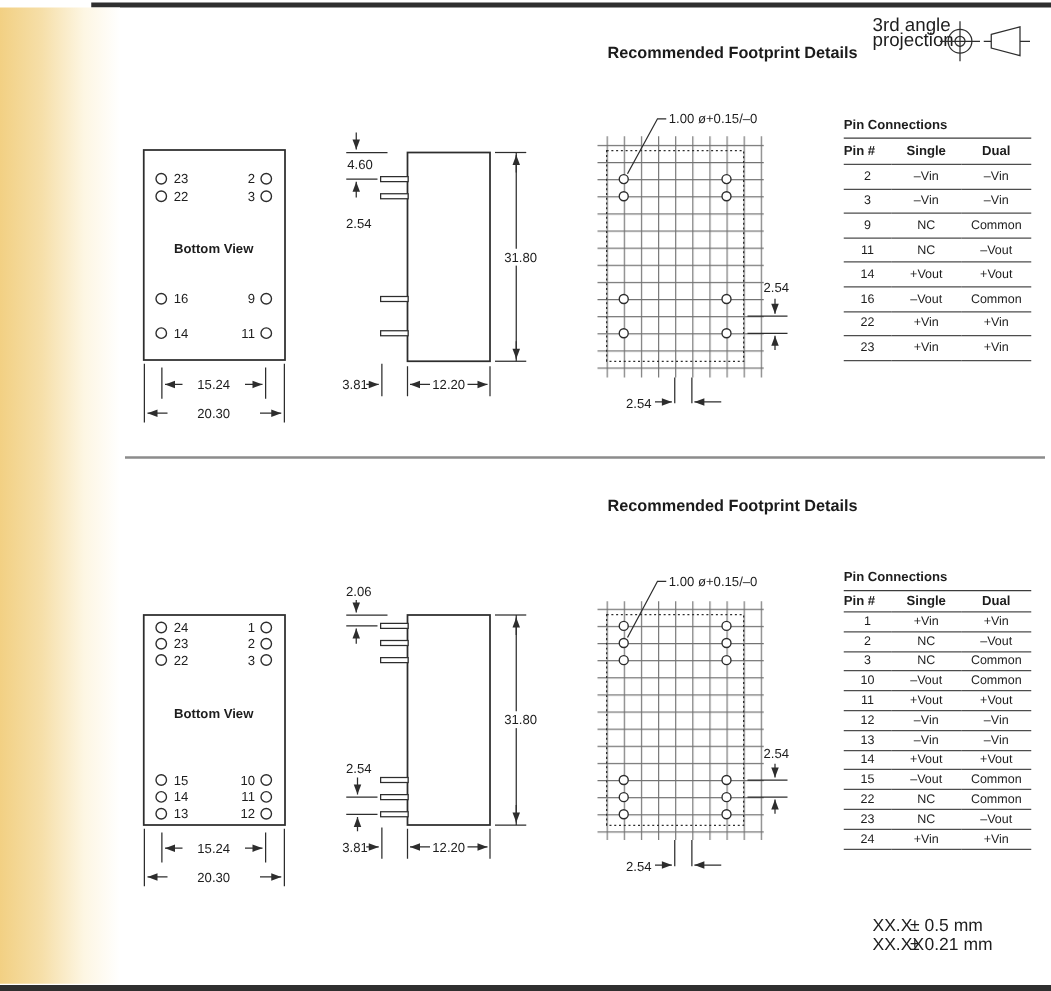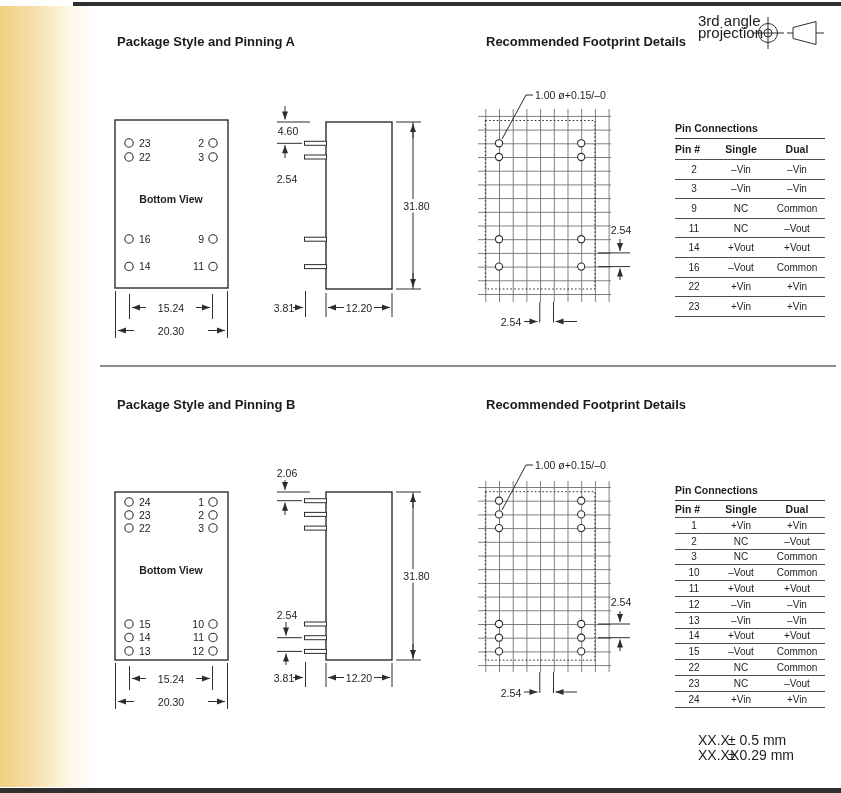--- a/index.html
+++ b/index.html
@@ -18,21 +18,21 @@
   .ln{stroke:#2d2d2d;stroke-width:1;fill:none;}
   .ar{marker-end:url(#arr);}
   .body{fill:#fff;stroke:#2d2d2d;stroke-width:1.4;}
   .pin{fill:#fff;stroke:#2d2d2d;stroke-width:1;}
   .hole{fill:#fff;stroke:#2d2d2d;stroke-width:1.1;}
   .dot{fill:none;stroke:#2d2d2d;stroke-width:1;stroke-dasharray:1.6 2.2;}
   .mid{text-anchor:middle;}
   .end{text-anchor:end;}
   .bold{font-weight:bold;}
   .pin-table{position:absolute;width:150px;font-size:10px;color:#1d1d1d;}
-  .pt-title{font-weight:bold;font-size:10.5px;padding-bottom:4px;border-bottom:1.5px solid #3c3c3c;margin-top:28px;}
+  .pt-title{font-weight:bold;font-size:10.5px;padding-bottom:4px;border-bottom:1.5px solid #3c3c3c;}
   .pin-table table{width:100%;border-collapse:collapse;table-layout:fixed;}
   .pin-table th,.pin-table td{border-bottom:1px solid #4d4d4d;text-align:center;padding:0;
         font-size:10px;vertical-align:middle;}
   .pin-table th{font-weight:bold;font-size:10.5px;}
   .pin-table th:first-child{text-align:left;margin-left:31px;}
   .pin-table col.c1{width:38px;} .pin-table col.c2{width:56px;} .pin-table col.c3{width:56px;}
   .pt-a th{height:20px;} .pt-a td{height:18.6px;}
   .pt-b th{height:16px;} .pt-b td{height:14.8px;}
   .tol{position:absolute;left:698px;top:733px;font-size:14px;line-height:15px;white-space:nowrap;}
   .tol span.k{display:inline-block;width:30px;}
@@ -54,23 +54,21 @@
       </marker>
       <pattern id="gridA" width="13.7" height="13.7" patternUnits="userSpaceOnUse" x="485.3" y="129.6">
         <path d="M0,0.5 H13.7 M0.5,0 V13.7" stroke="#707070" stroke-width="0.9" fill="none"></path>
       </pattern>
       <pattern id="gridB" width="13.7" height="13.7" patternUnits="userSpaceOnUse" x="485.3" y="487">
         <path d="M0,0.5 H13.7 M0.5,0 V13.7" stroke="#707070" stroke-width="0.9" fill="none"></path>
       </pattern>
     </defs>
   </svg>
 
-  <div class="h1" style="left:117px;top:34px">Package Style and Pinning A</div>
   <div class="h1" style="left:486px;top:34px">Recommended Footprint Details</div>
-  <div class="h1" style="left:117px;top:397px">Package Style and Pinning B</div>
   <div class="h1" style="left:486px;top:397px">Recommended Footprint Details</div>
 
   <div class="projlbl">
     <div>3rd angle</div>
     <div>projection</div>
   </div>
   <svg class="diag" style="left:740px;top:10px" width="96" height="48" viewBox="740 10 96 48">
     <g class="ln">
       <line x1="752" y1="33" x2="784" y2="33"></line>
       <line x1="768" y1="17" x2="768" y2="49"></line>
@@ -430,16 +428,16 @@
             <td>24</td>
             <td>+Vin</td>
             <td>+Vin</td>
           </tr>
       </tbody>
     </table>
   </div>
 
   <div class="tol">
     <div><span class="k">XX.X</span><span>± 0.5 mm</span></div>
-    <div><span class="k">XX.XX</span><span>± 0.29 mm</span></div>
+    <div><span class="k">XX.XX</span><span>± 0.21 mm</span></div>
   </div>
 
 </div>
 
 </body></html>

